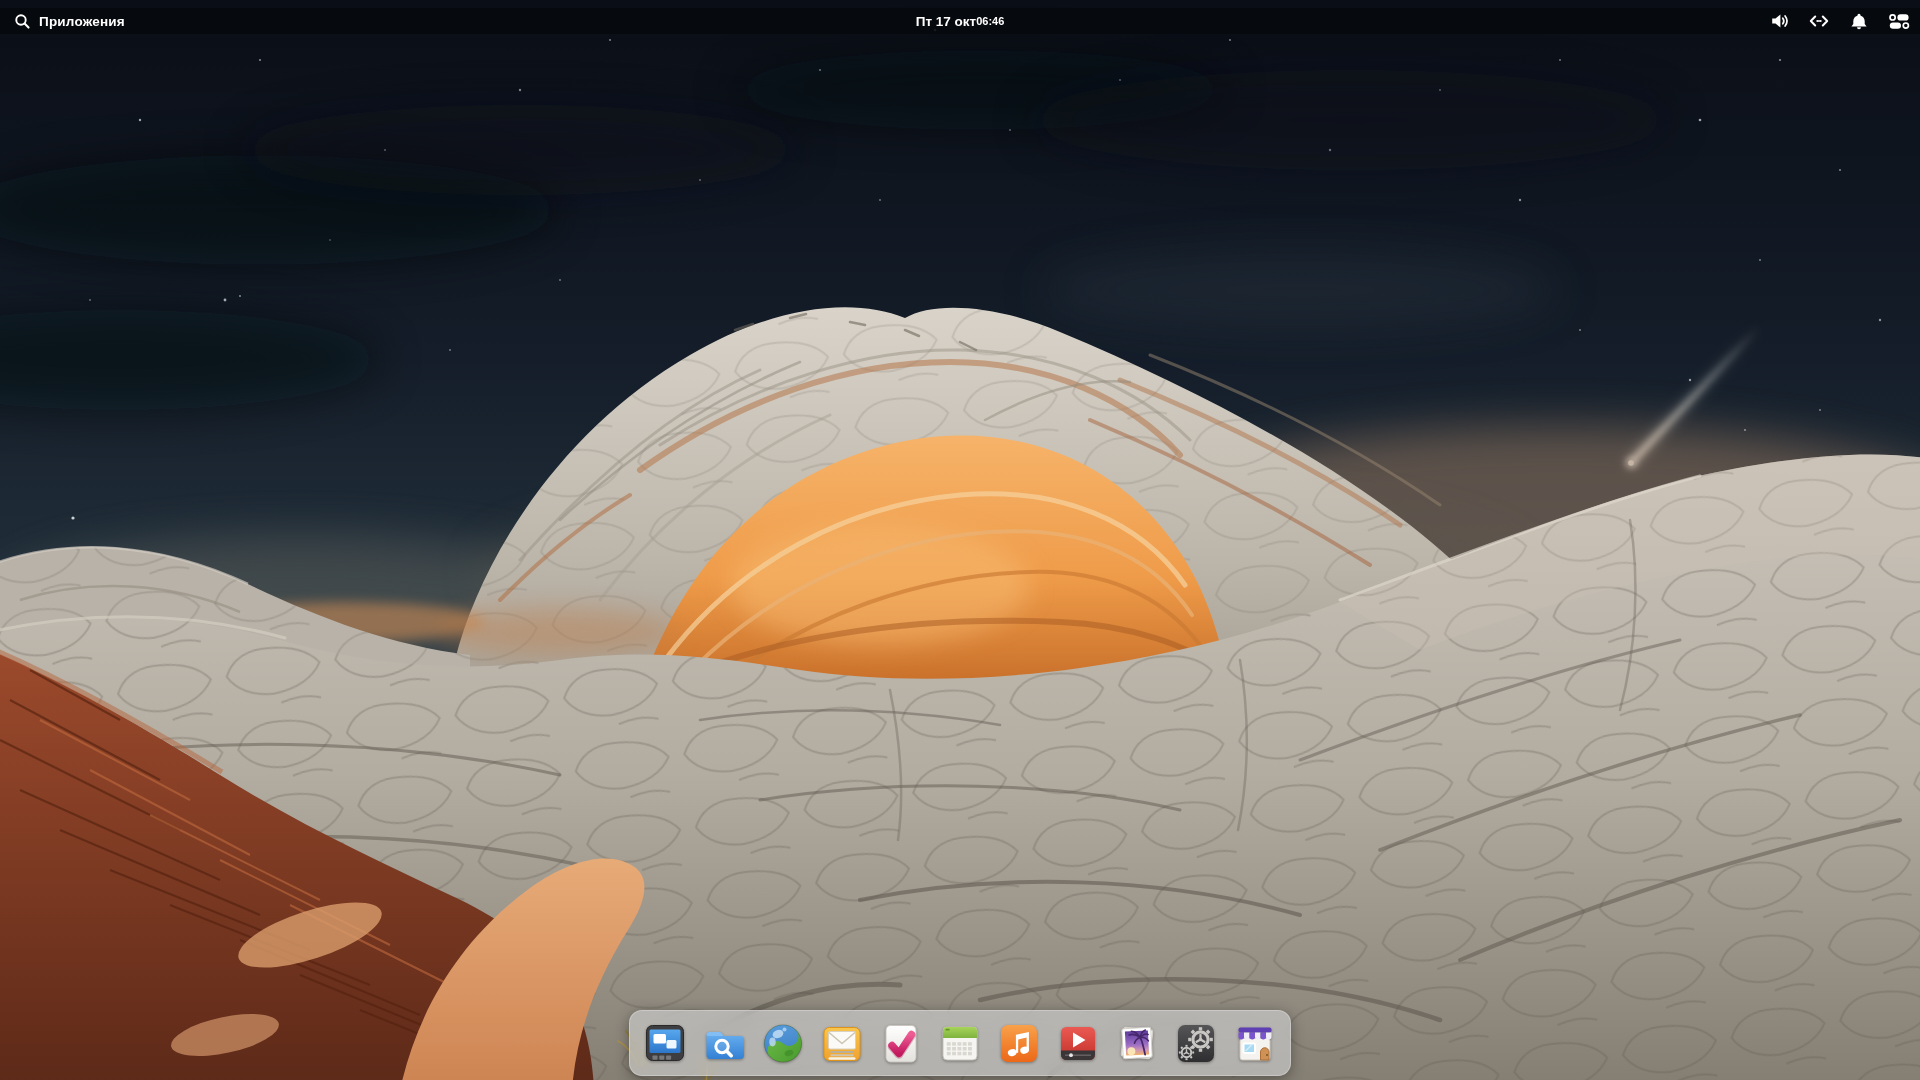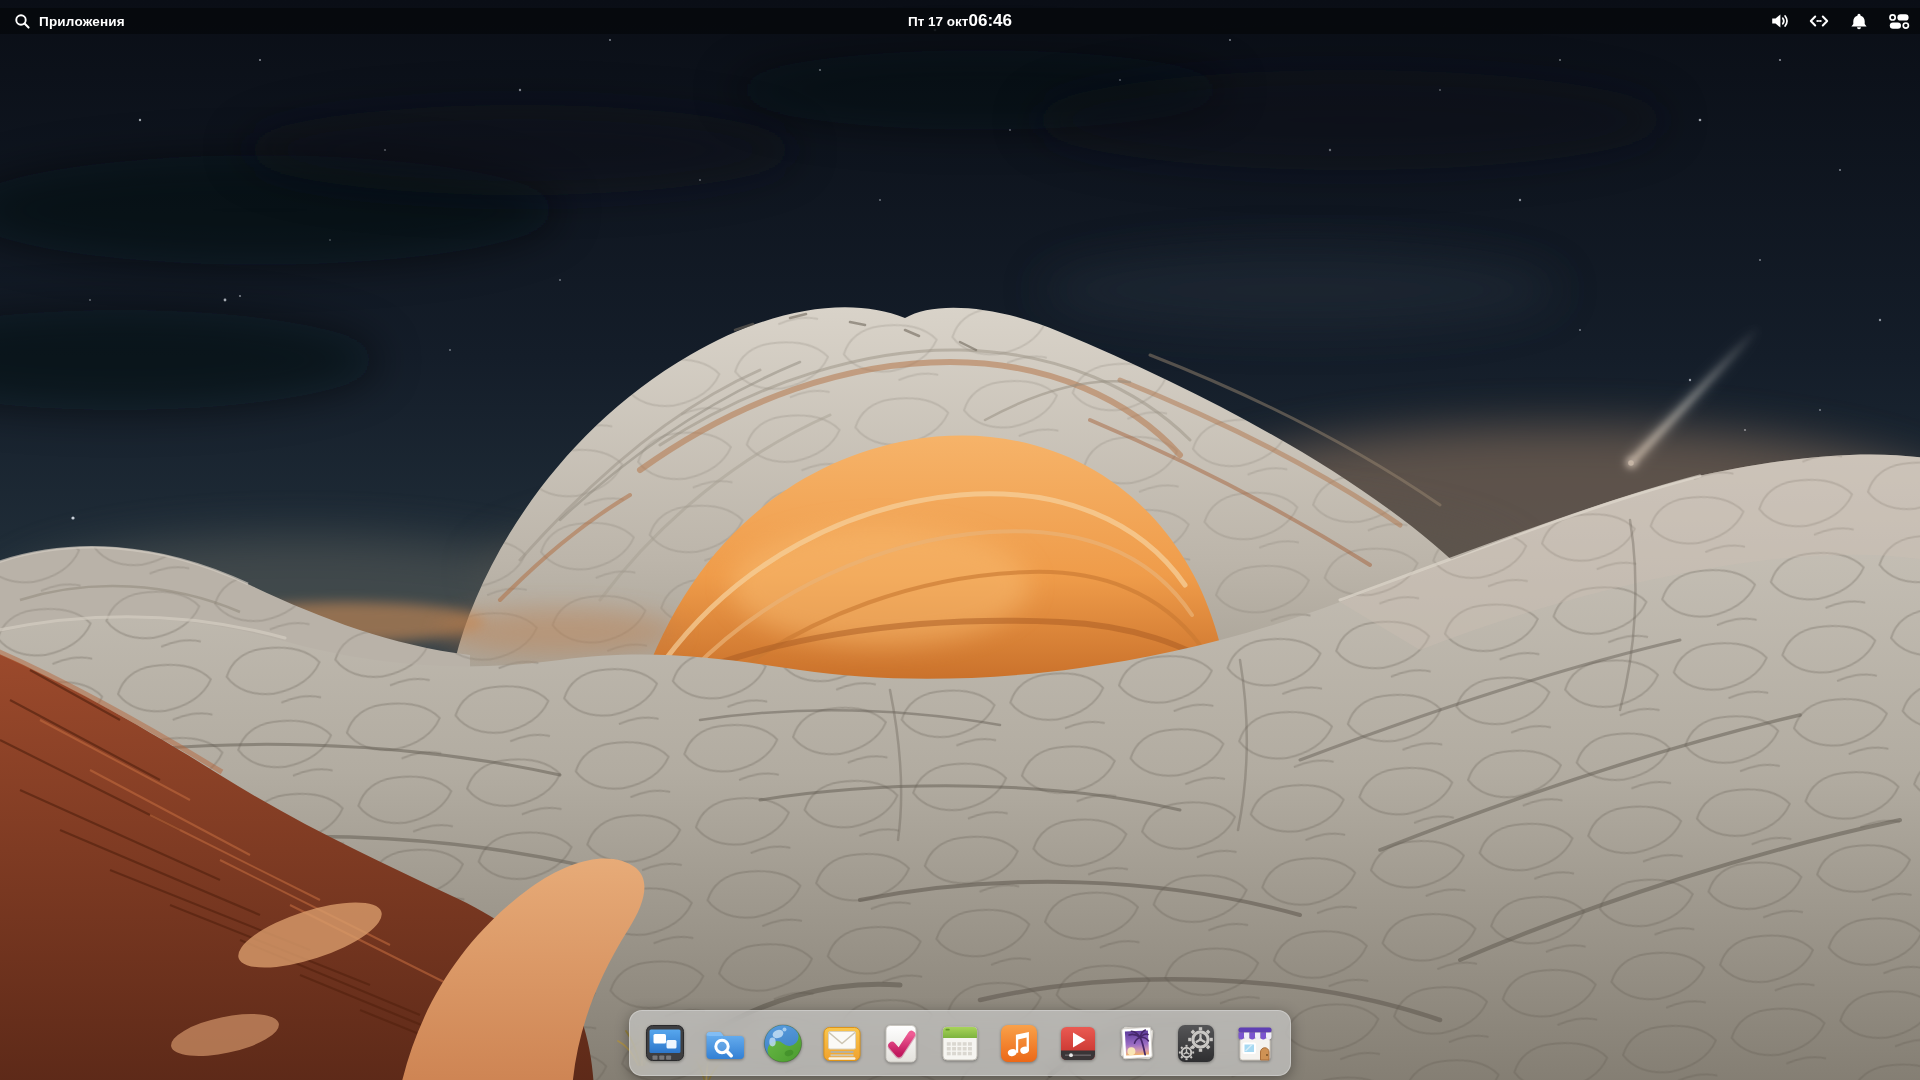--- a/index.html
+++ b/index.html
@@ -9,21 +9,21 @@
   .wallpaper{position:absolute;inset:0;width:1920px;height:1080px;display:block;}
   
   .panel{position:absolute;top:0;left:0;right:0;height:26px;
          background:rgba(6,9,13,0.88);
          display:flex;align-items:center;padding:0 10px;z-index:20;color:#fff;margin-top:8px;}
   .panel-left{display:flex;align-items:center;gap:8px;cursor:pointer;padding:0 4px;}
   .panel-left span{font-size:13.5px;font-weight:600;letter-spacing:.2px;}
   .panel-center{position:absolute;left:50%;transform:translateX(-50%);
                 display:flex;align-items:center;}
   .panel-center .date{font-size:13.5px;font-weight:600;}
-  .panel-center .time{font-size:17px;font-weight:700;}
+  .panel-center .time{font-size:11px;font-weight:700;}
   .panel-right{margin-left:auto;display:flex;align-items:center;gap:18px;}
   .panel-right .ind{display:flex;align-items:center;justify-content:center;
                     width:22px;height:22px;cursor:pointer;}
   
   .dock{position:absolute;left:50%;bottom:4px;transform:translateX(-50%);
         display:flex;align-items:center;gap:11px;
         background:rgba(216,218,221,0.55);
         border:1px solid rgba(255,255,255,0.28);
         border-radius:13px;padding:8px 11px;z-index:20;
         box-shadow:0 3px 14px rgba(0,0,0,0.35);

